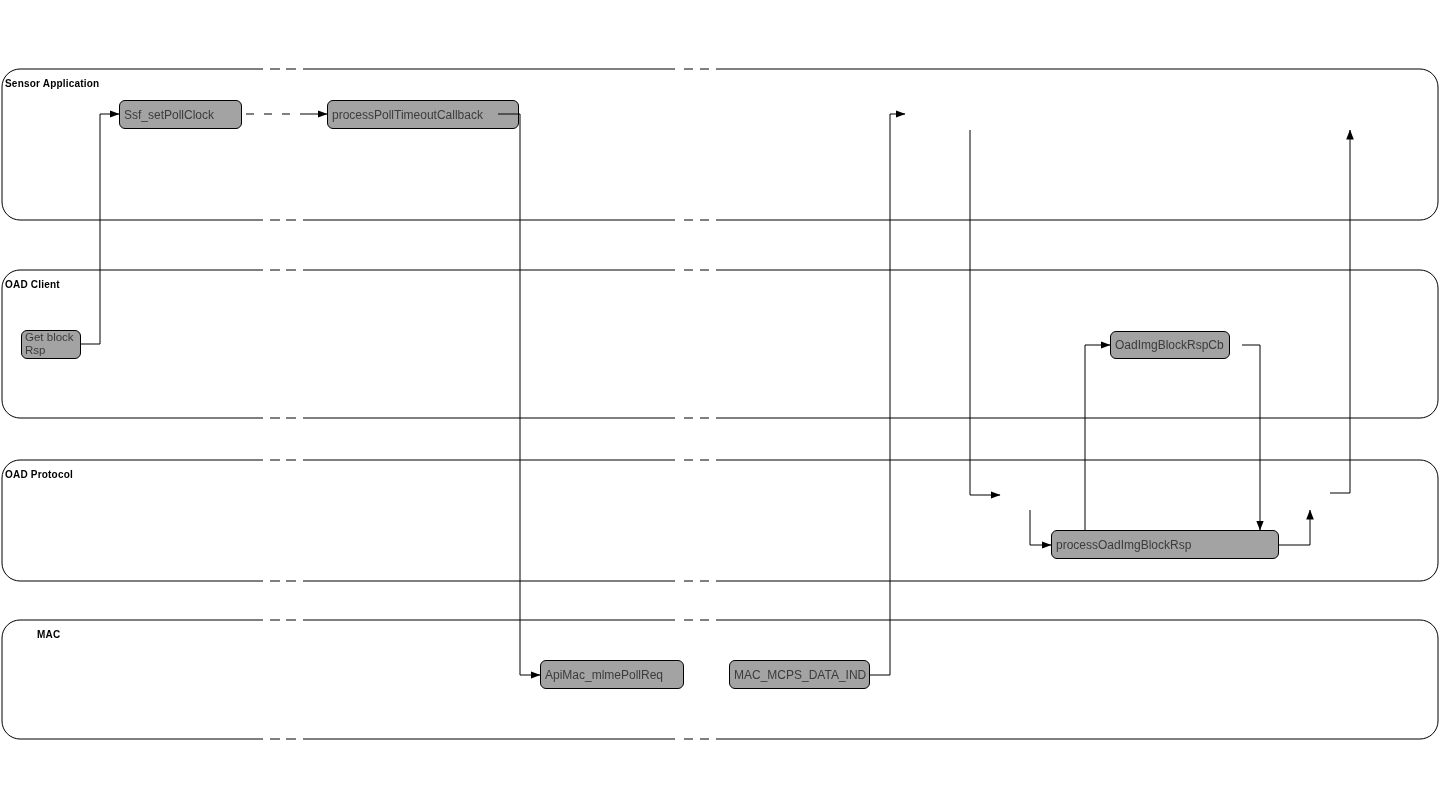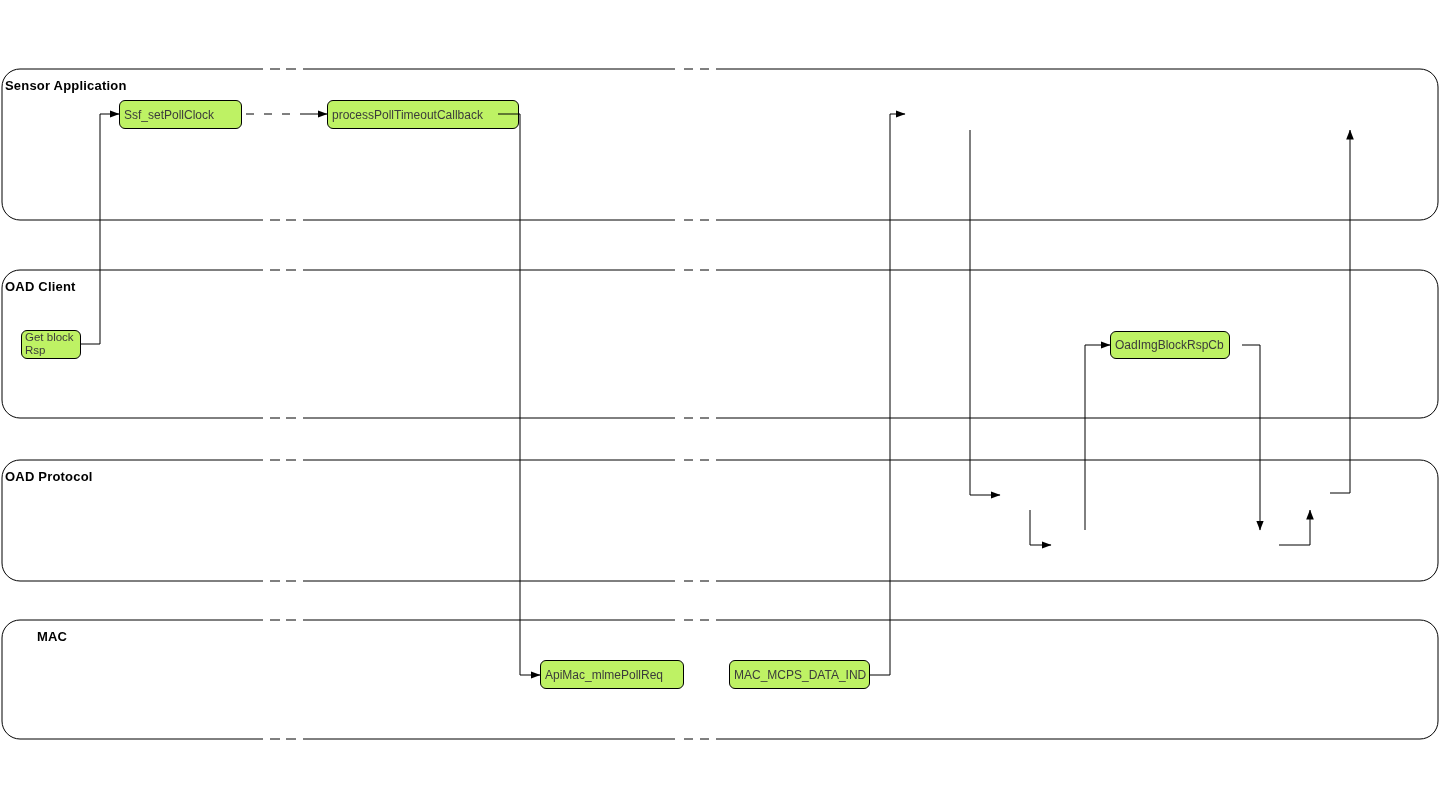--- a/index.html
+++ b/index.html
@@ -19,31 +19,31 @@
     position: absolute;
     left: 0;
     top: 0;
     pointer-events: none;
   }
   #lane-layer { z-index: 1; }
   #edge-layer { z-index: 3; }
   .lane-label {
     position: absolute;
     z-index: 2;
-    font-size: 13px;
+    font-size: 10px;
     font-weight: 700;
     color: #000000;
     white-space: nowrap;
     letter-spacing: 0.2px;
   }
   .node {
     position: absolute;
     z-index: 2;
     box-sizing: border-box;
-    background: #bef264;
+    background: #a3a3a3;
     border: 1px solid #000000;
     border-radius: 6px;
     color: #3b3b3b;
     font-size: 12px;
     display: flex;
     align-items: center;
     padding-left: 4px;
     white-space: nowrap;
     overflow: hidden;
   }
@@ -84,20 +84,21 @@
   <div class="lane-label" style="left:5px; top:78px;">Sensor Application</div>
   <div class="lane-label" style="left:5px; top:279px;">OAD Client</div>
   <div class="lane-label" style="left:5px; top:469px;">OAD Protocol</div>
   <div class="lane-label" style="left:5px; top:629px;padding-left:32px;">MAC</div>
 
   <div class="node" style="left:119px; top:100px; width:123px; height:29px;">Ssf_setPollClock</div>
   <div class="node" style="left:327px; top:100px; width:192px; height:29px;">processPollTimeoutCallback</div>
   <div class="node multiline" style="left:21px; top:330px; width:60px; height:29px;">Get block
 Rsp</div>
   <div class="node" style="left:1110px; top:331px; width:120px; height:28px;">OadImgBlockRspCb</div>
+  <div class="node" style="left:1051px; top:530px; width:228px; height:29px;">processOadImgBlockRsp</div>
   <div class="node" style="left:540px; top:660px; width:144px; height:29px;">ApiMac_mlmePollReq</div>
   <div class="node" style="left:729px; top:660px; width:141px; height:29px;">MAC_MCPS_DATA_IND</div>
 
   <svg id="edge-layer" class="layer" width="1441" height="791" viewBox="0 0 1441 791">
     <defs>
       <marker id="arrow" viewBox="0 0 10 10" refX="9.5" refY="5" markerWidth="10" markerHeight="10" orient="auto-start-reverse">
         <path d="M 0 1.2 L 10 5 L 0 8.8 z" fill="#000000"></path>
       </marker>
     </defs>
     <path class="edge" marker-end="url(#arrow)" d="M 81 344 H 100 V 114 H 119"></path>

